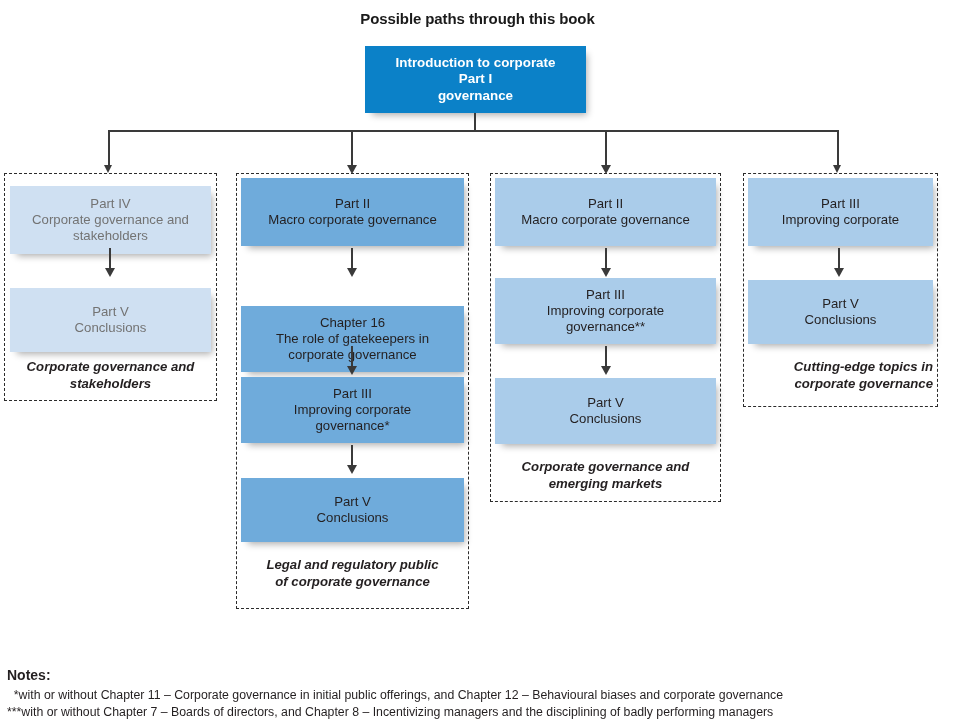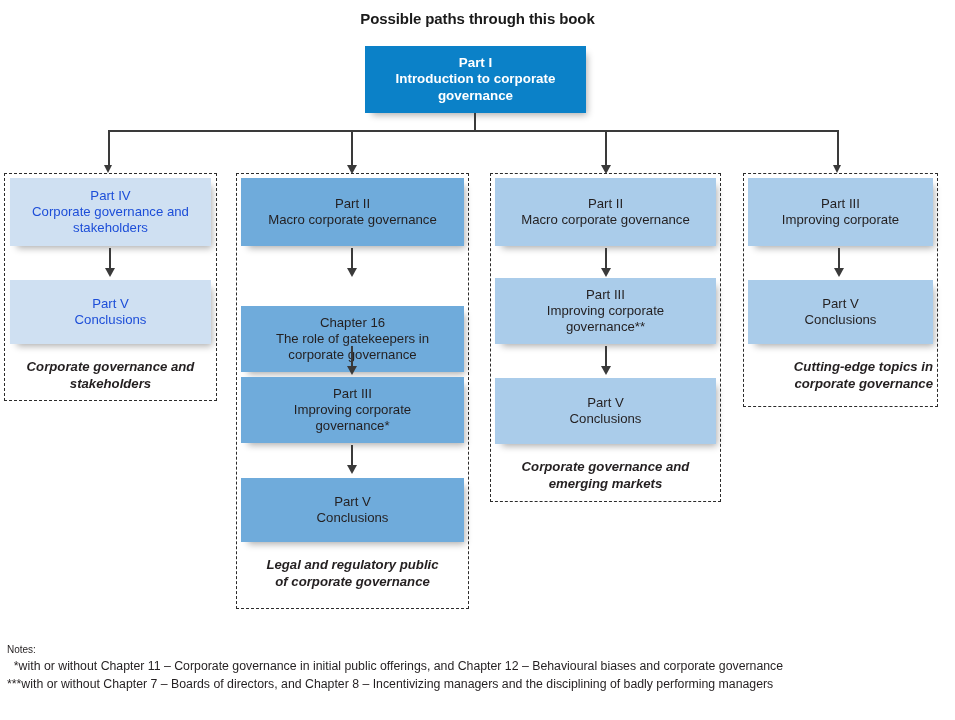--- a/index.html
+++ b/index.html
@@ -50,21 +50,21 @@
     color: #ffffff;
     font-weight: bold;
     left: 365px;
     top: 46px;
     width: 221px;
     height: 67px;
     font-size: 13.4px;
   }
   .node.dark  { background: #6fabdb; color: #231f20; }
   .node.mid   { background: #aaccea; color: #231f20; }
-  .node.light { background: #cfe0f2; color: #1d4ed8; }
+  .node.light { background: #cfe0f2; color: #737373; margin-top: 8px; }
 
   
   .line-v {
     position: absolute;
     width: 1.6px;
     background: #3a3a3a;
   }
   .line-h {
     position: absolute;
     height: 1.6px;
@@ -106,35 +106,36 @@
   .notes {
     position: absolute;
     left: 7px;
     top: 643px;
     width: 948px;
     font-size: 12.3px;
     line-height: 1.42;
     color: #231f20;
   }
   .notes-heading {
-    font-weight: normal;
-    font-size: 10px;
+    font-weight: bold;
+    font-size: 14px;
     margin-bottom: 1px;
+    margin-top: 23px;
   }
   .note-line { white-space: pre; }
 </style>
 </head>
 <body>
 
 <div class="chart-title">Possible paths through this book</div>
 
 <div class="node root">
   <div class="node-inner">
+    <div>Introduction to corporate</div>
     <div>Part I</div>
-    <div>Introduction to corporate</div>
     <div>governance</div>
   </div>
 </div>
 
 <div class="line-v thick" style="left:474px; top:113px; height:18px;"></div>
 <div class="line-h" style="left:108px; top:130px; width:730px;"></div>
 
 <div class="line-v" style="left:108px; top:130px; height:36px;"></div>
 <div class="arrow-down" style="left:104px; top:165px;"></div>
 

